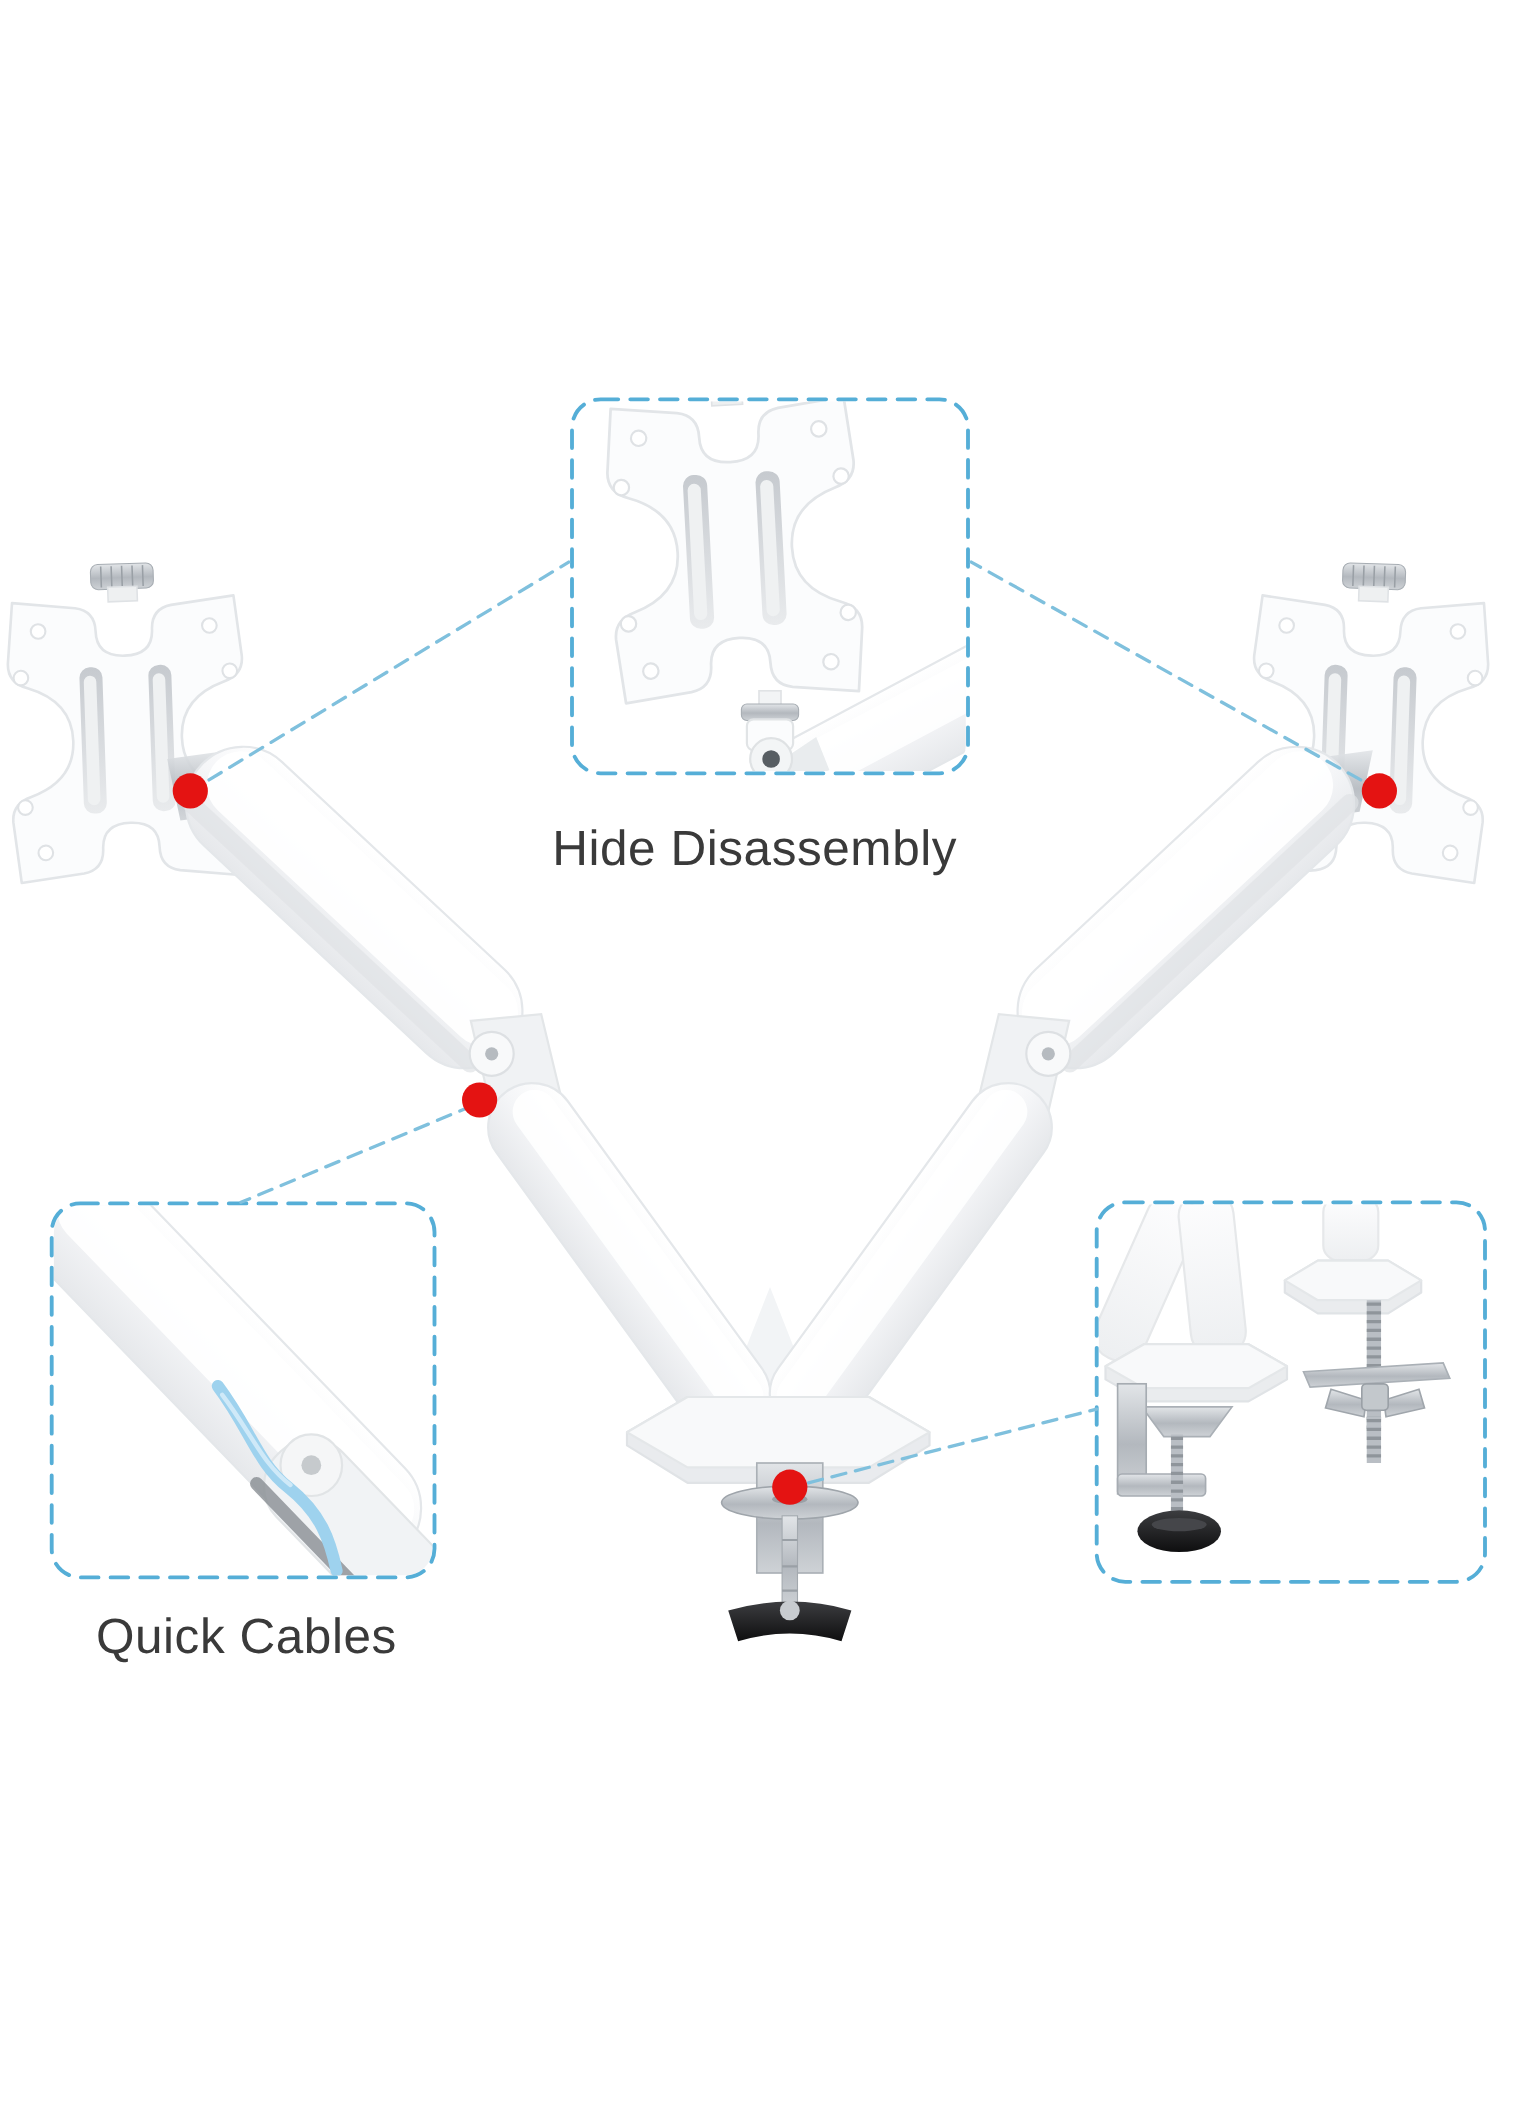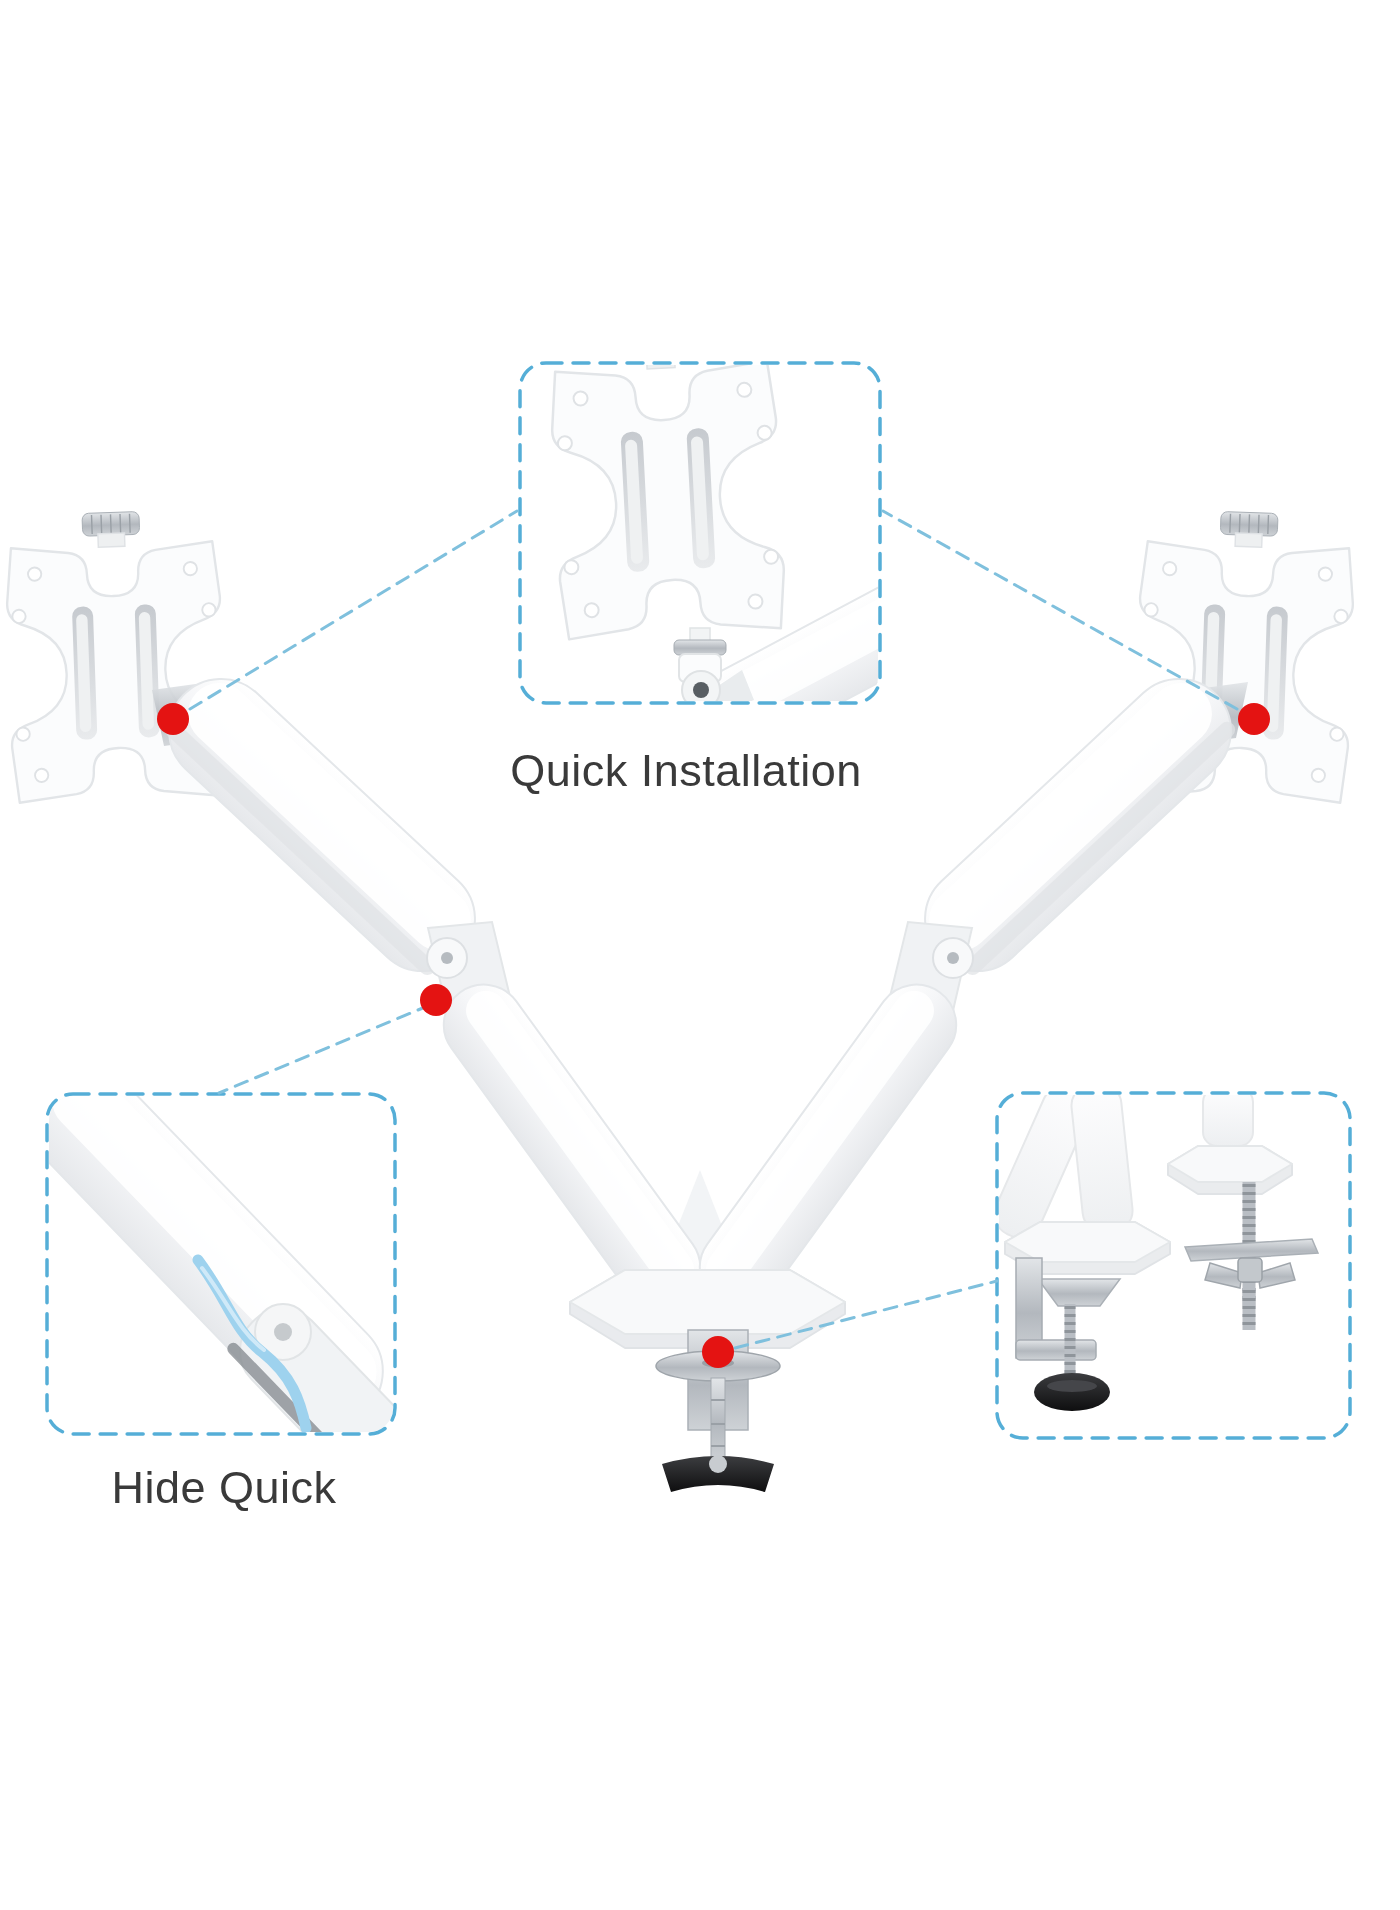--- a/index.html
+++ b/index.html
@@ -219,17 +219,17 @@
   <path class="leader" d="M 1237,709 L 883,511"></path>
   <path class="leader" d="M 430,1005 L 219,1093"></path>
   <path class="leader" d="M 735,1348 L 997,1281"></path>
 
   <circle class="marker" cx="173" cy="719" r="16"></circle>
   <circle class="marker" cx="1254" cy="719" r="16"></circle>
   <circle class="marker" cx="436" cy="1000" r="16"></circle>
   <circle class="marker" cx="718" cy="1352" r="16"></circle>
 </svg>
 
-<div class="label" id="label-quick">Quick Installation</div>
-<div class="label" id="label-hide">Hide Quick</div>
+<div class="label" id="label-quick">Hide Disassembly</div>
+<div class="label" id="label-hide">Quick Cables</div>
 <div class="label" id="label-two">
 </div>
 </div>
 
 </body></html>

